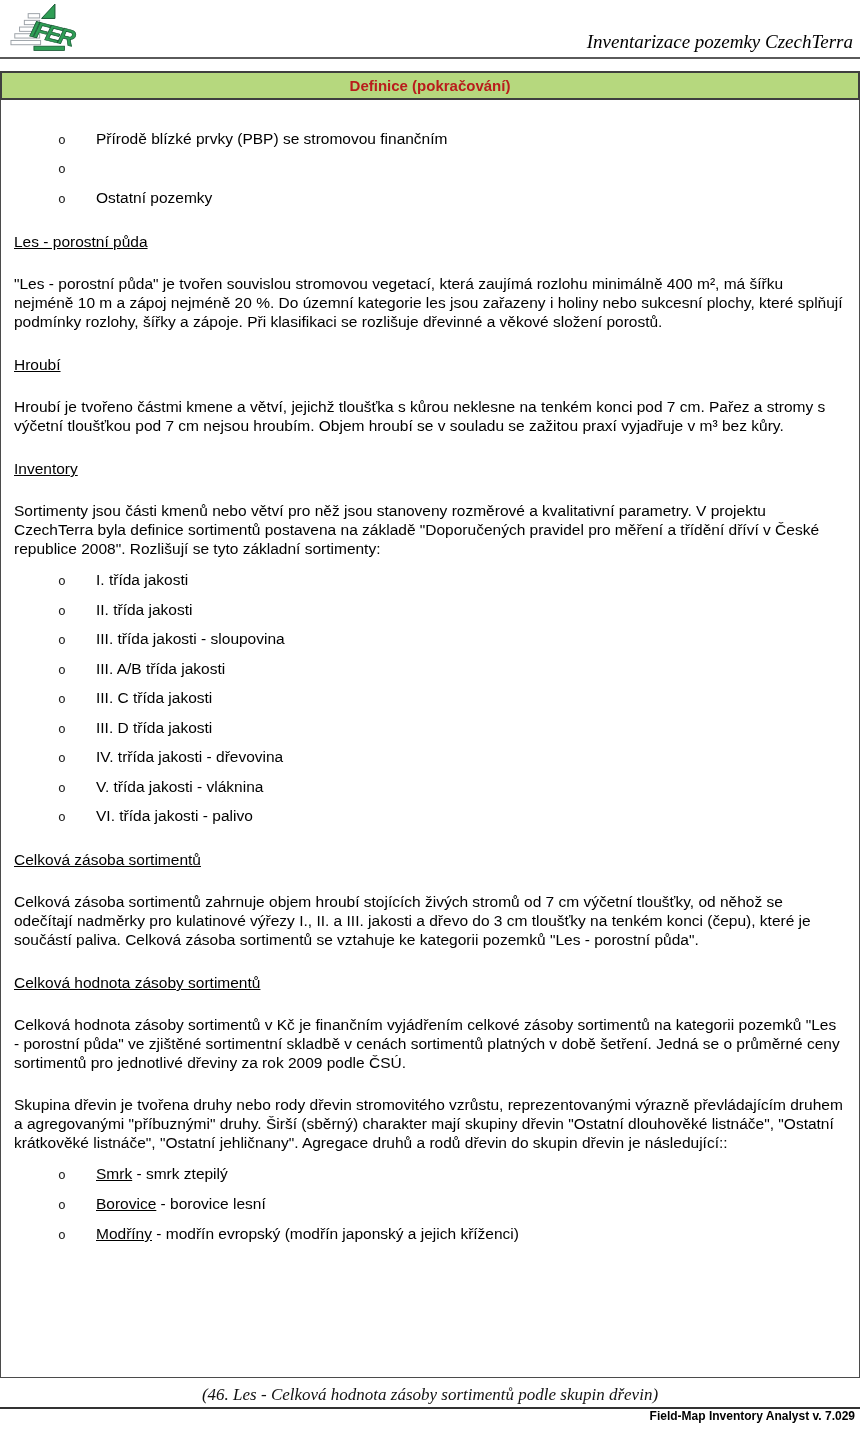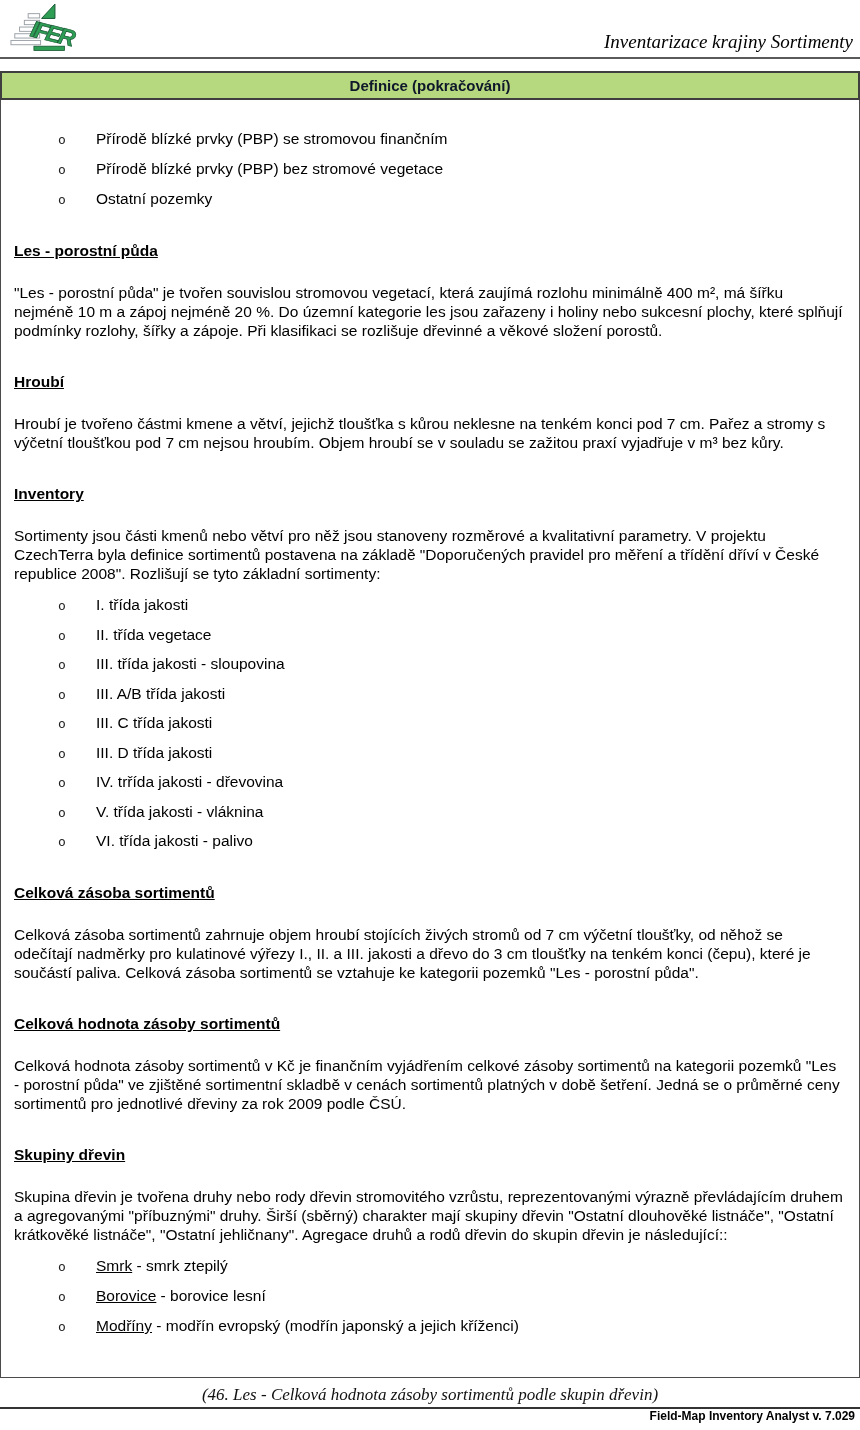--- a/index.html
+++ b/index.html
@@ -16,30 +16,30 @@
     position:absolute;right:7px;top:31px;
     font-family:"Liberation Serif",serif;font-style:italic;font-size:19px;
     white-space:nowrap;
   }
   .header-rule{position:absolute;top:57px;left:0;width:860px;height:2px;background:#5a5a5a;}
   
   .banner{
     position:absolute;top:71px;left:0;right:0;height:29px;box-sizing:border-box;
     background:#b6d87e;border:2px solid #3f3f3f;
     display:flex;align-items:center;justify-content:center;
-    font-weight:bold;font-size:15px;color:#0f172a;
+    font-weight:bold;font-size:15px;color:#b91c1c;
   }
   
   .content{
     position:absolute;top:100px;left:0;right:0;bottom:52px;box-sizing:border-box;
     border-left:1.5px solid #4b4b4b;border-right:1.5px solid #4b4b4b;border-bottom:1.5px solid #4b4b4b;
     padding:10px 16px 0 13px;
     font-size:15.5px;line-height:19px;
   }
-  .sec-h{margin-top:32px;font-weight:bold;text-decoration:underline;white-space:nowrap;}
+  .sec-h{margin-top:24px;font-weight:normal;text-decoration:underline;white-space:nowrap;}
   .para{margin-top:23px;}
   .blist{margin-top:12px;}
   .blist.first{margin-top:19px;}
   .li{display:flex;align-items:baseline;padding-left:44px;margin-top:10px;}
   .blist .li:first-child{margin-top:0;}
   .blist.tight .li{margin-top:9.5px;}
   .blist.tight .li:first-child{margin-top:0;}
   .bullet{
     width:38px;flex:0 0 38px;
     font-family:"DejaVu Sans Mono",monospace;font-size:13px;color:#222;
@@ -69,38 +69,37 @@
       <rect x="19" y="12" width="12" height="4.5"></rect>
       <rect x="15" y="19" width="16" height="4.5"></rect>
       <rect x="10" y="26" width="21" height="4.5"></rect>
       <rect x="5" y="33" width="26" height="4.5"></rect>
       <rect x="1" y="40" width="31" height="4.5"></rect>
     </g>
     <polygon points="33,17 47,2 47,17" fill="#2f9e55" stroke="#11532e" stroke-width="1"></polygon>
     <text x="22" y="40" transform="rotate(14 40 30)" font-size="24" font-weight="bold" font-style="italic" letter-spacing="-2.5" fill="#2f9e55" stroke="#11532e" stroke-width="0.7">IFER</text>
     <rect x="25" y="46" width="32" height="4.5" fill="#2f9e55" stroke="#11532e" stroke-width="0.8"></rect>
   </svg>
-  <span class="header-title">Inventarizace krajiny Sortimenty</span>
+  <span class="header-title">Inventarizace pozemky CzechTerra</span>
   <div class="header-rule"></div>
 </div>
 
 <div class="banner">
   <span>Definice (pokračování)</span>
 </div>
 
 <div class="content">
 
   <div class="blist first">
     <div class="li">
       <span class="bullet">o</span>
       <span class="li-text">Přírodě blízké prvky (PBP) se stromovou finančním</span>
     </div>
     <div class="li">
       <span class="bullet">o</span>
-      <span class="li-text">Přírodě blízké prvky (PBP) bez stromové vegetace</span>
     </div>
     <div class="li">
       <span class="bullet">o</span>
       <span class="li-text">Ostatní pozemky</span>
     </div>
   </div>
 
   <div class="sec-h">Les - porostní půda</div>
   <div class="para">"Les - porostní půda" je tvořen souvislou stromovou vegetací, která zaujímá rozlohu minimálně 400 m², má šířku nejméně 10 m a zápoj nejméně 20 %. Do územní kategorie les jsou zařazeny i holiny nebo sukcesní plochy, které splňují podmínky rozlohy, šířky a zápoje. Při klasifikaci se rozlišuje dřevinné a věkové složení porostů.</div>
 
@@ -110,21 +109,21 @@
   <div class="sec-h">Inventory</div>
   <div class="para">Sortimenty jsou části kmenů nebo větví pro něž jsou stanoveny rozměrové a kvalitativní parametry. V projektu CzechTerra byla definice sortimentů postavena na základě "Doporučených pravidel pro měření a třídění dříví v České republice 2008". Rozlišují se tyto základní sortimenty:</div>
 
   <div class="blist tight">
     <div class="li">
       <span class="bullet">o</span>
       <span class="li-text">I. třída jakosti</span>
     </div>
     <div class="li">
       <span class="bullet">o</span>
-      <span class="li-text">II. třída vegetace</span>
+      <span class="li-text">II. třída jakosti</span>
     </div>
     <div class="li">
       <span class="bullet">o</span>
       <span class="li-text">III. třída jakosti - sloupovina</span>
     </div>
     <div class="li">
       <span class="bullet">o</span>
       <span class="li-text">III. A/B třída jakosti</span>
     </div>
     <div class="li">
@@ -148,21 +147,20 @@
       <span class="li-text">VI. třída jakosti - palivo</span>
     </div>
   </div>
 
   <div class="sec-h">Celková zásoba sortimentů</div>
   <div class="para">Celková zásoba sortimentů zahrnuje objem hroubí stojících živých stromů od 7 cm výčetní tloušťky, od něhož se odečítají nadměrky pro kulatinové výřezy I., II. a III. jakosti a dřevo do 3 cm tloušťky na tenkém konci (čepu), které je součástí paliva. Celková zásoba sortimentů se vztahuje ke kategorii pozemků "Les - porostní půda".</div>
 
   <div class="sec-h">Celková hodnota zásoby sortimentů</div>
   <div class="para">Celková hodnota zásoby sortimentů v Kč je finančním vyjádřením celkové zásoby sortimentů na kategorii pozemků "Les - porostní půda" ve zjištěné sortimentní skladbě v cenách sortimentů platných v době šetření. Jedná se o průměrné ceny sortimentů pro jednotlivé dřeviny za rok 2009 podle ČSÚ.</div>
 
-  <div class="sec-h">Skupiny dřevin</div>
   <div class="para">Skupina dřevin je tvořena druhy nebo rody dřevin stromovitého vzrůstu, reprezentovanými výrazně převládajícím druhem a agregovanými "příbuznými" druhy. Širší (sběrný) charakter mají skupiny dřevin "Ostatní dlouhověké listnáče", "Ostatní krátkověké listnáče", "Ostatní jehličnany". Agregace druhů a rodů dřevin do skupin dřevin je následující::</div>
 
   <div class="blist">
     <div class="li">
       <span class="bullet">o</span>
       <span class="li-text"><span class="u">Smrk</span><span> - smrk ztepilý</span></span>
     </div>
     <div class="li">
       <span class="bullet">o</span>
       <span class="li-text"><span class="u">Borovice</span><span> - borovice lesní</span></span>

